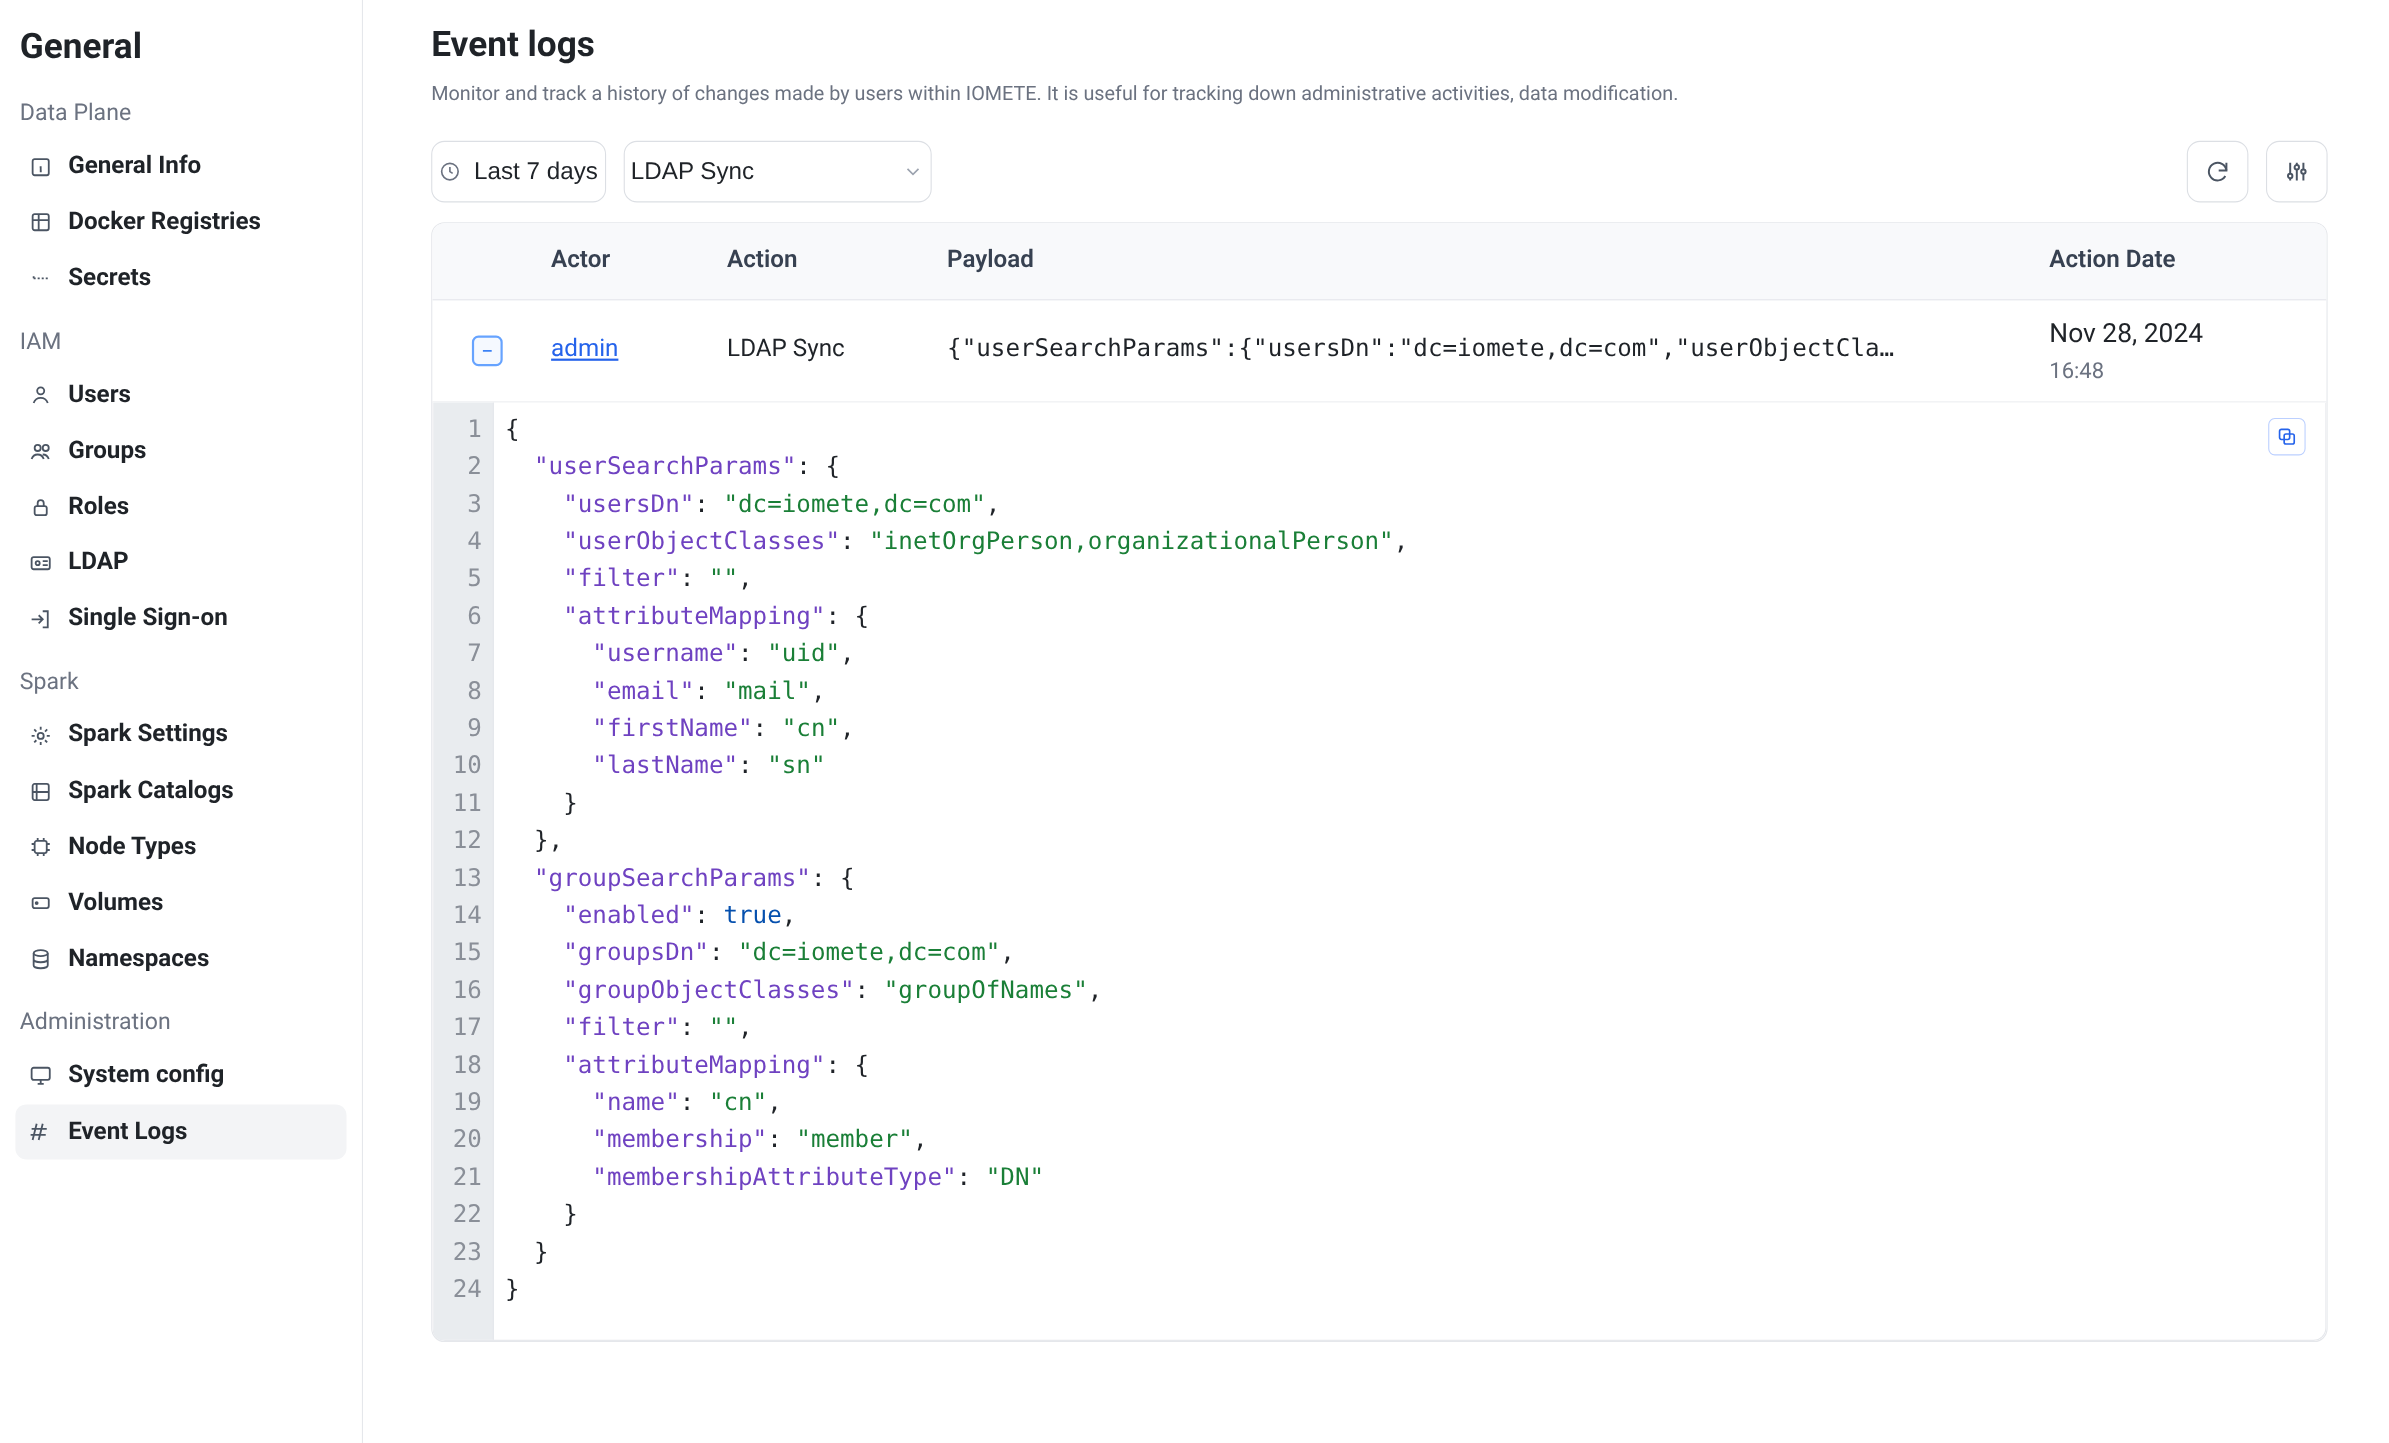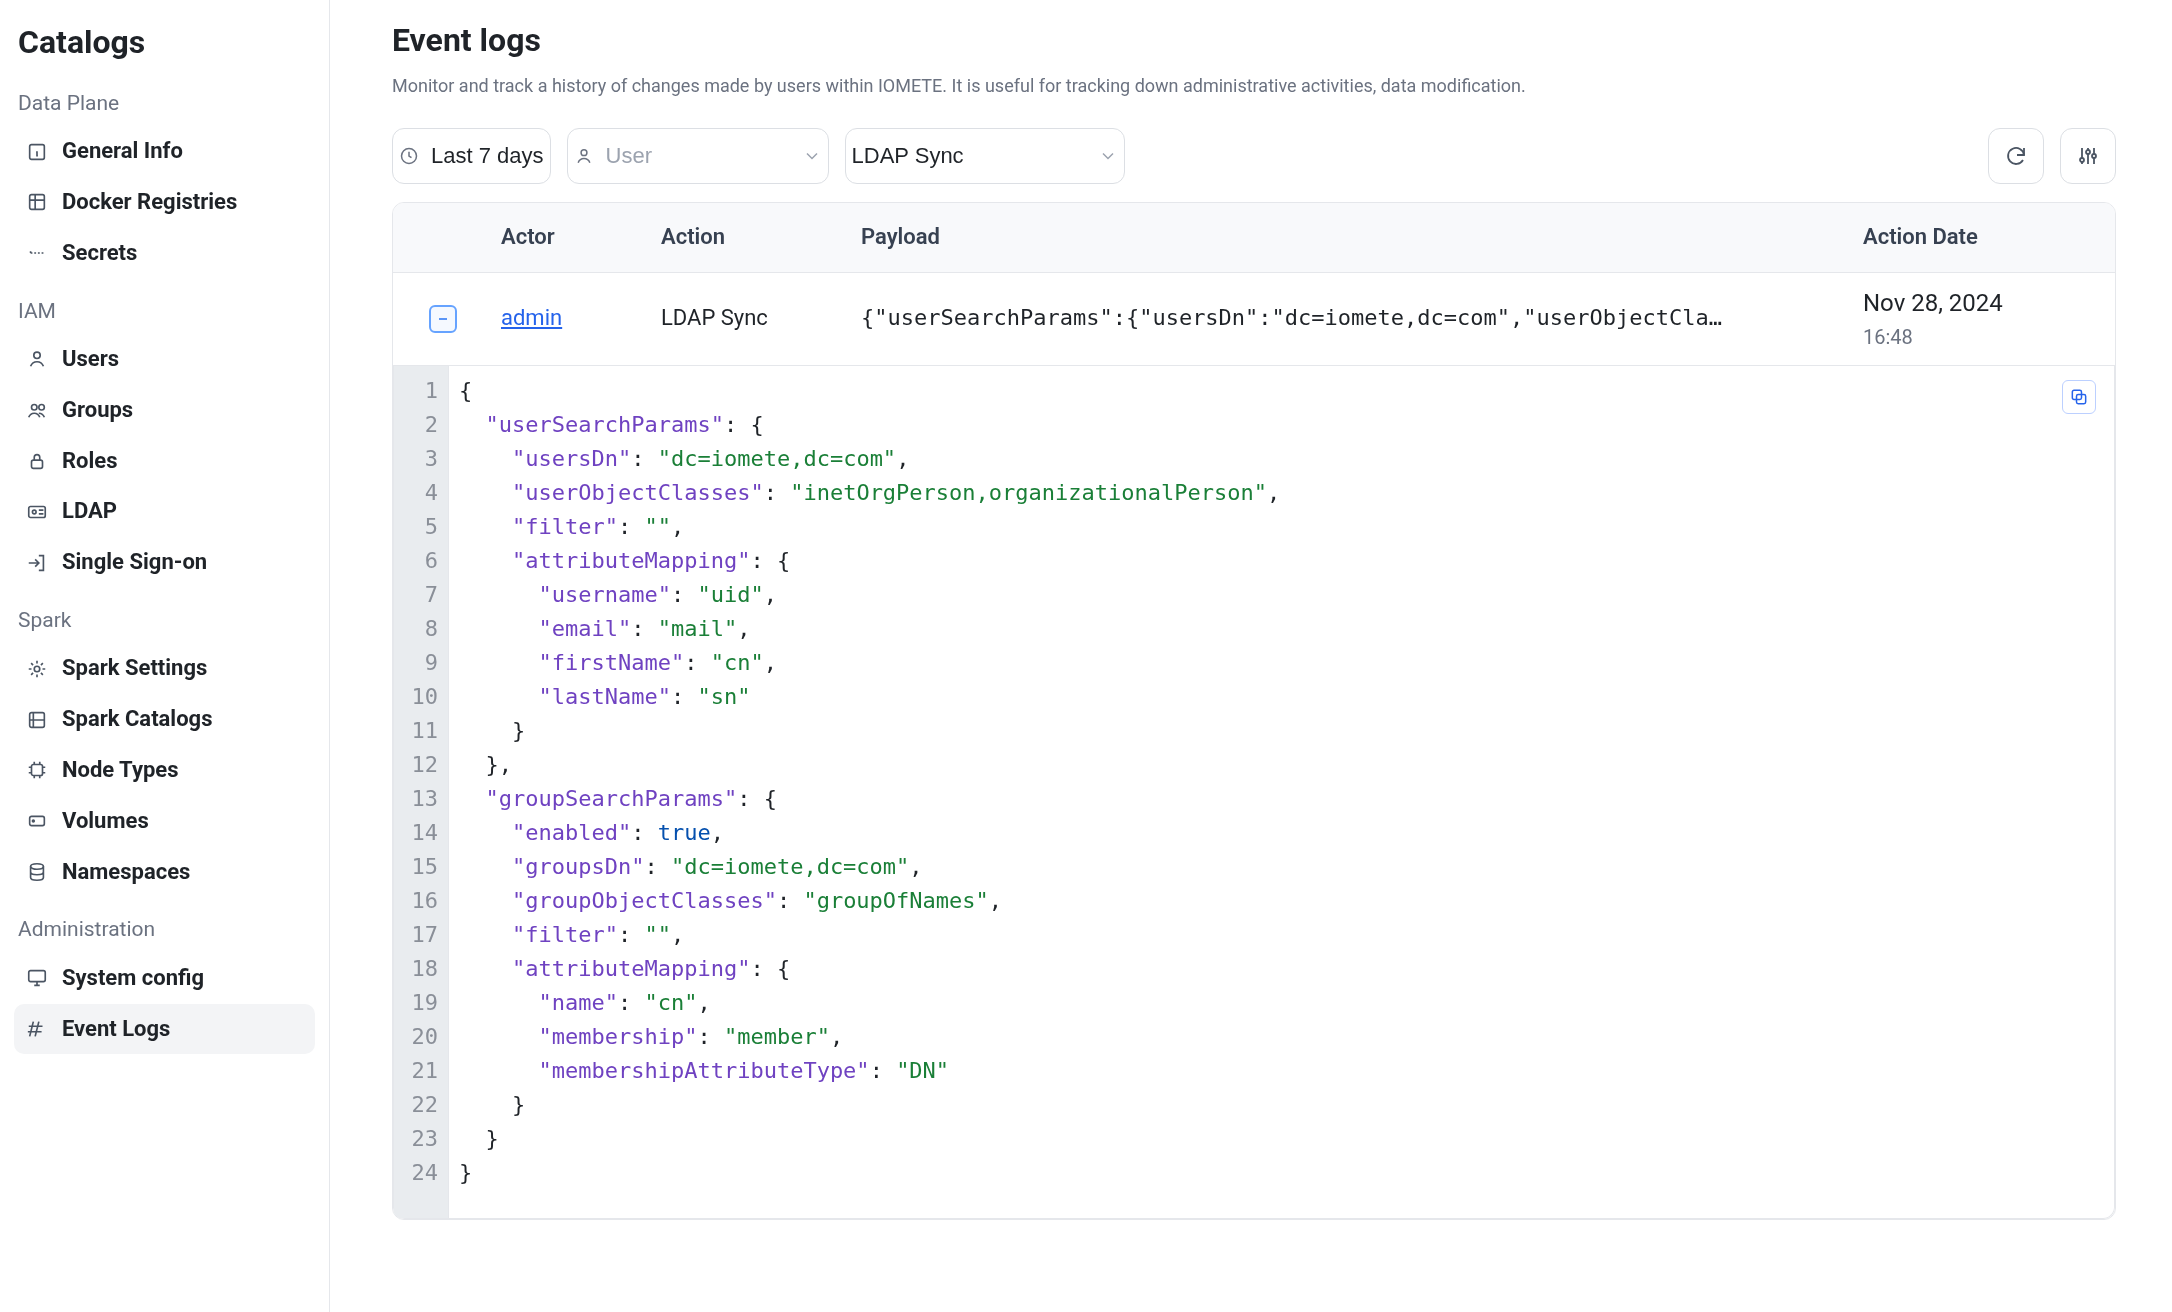--- a/index.html
+++ b/index.html
@@ -75,21 +75,21 @@
   .b{color:#0550ae;}
   .copy-btn{position:absolute;top:14px;right:18px;width:34px;height:34px;border:1px solid #bcd0ff;border-radius:6px;display:inline-flex;align-items:center;justify-content:center;color:#2563eb;background:#fff;cursor:pointer;}
   .copy-btn svg{width:20px;height:20px;stroke:currentColor;fill:none;stroke-width:1.8;}
 </style>
 </head>
 <body>
 
 <div class="app">
 
   <aside class="sidebar">
-    <h1>Catalogs</h1>
+    <h1>General</h1>
     <div id="sidebar-groups">
         <div class="sb-group">
           <div class="sb-group-title">Data Plane</div>
           <div class="sb-item">
             <span class="ico">
               <svg viewBox="0 0 24 24">
                 <rect x="4" y="4" width="16" height="16" rx="2"></rect>
                 <path d="M12 8h.01M11 12h1v4h1"></path>
               </svg>
             </span>
@@ -241,34 +241,20 @@
       <button class="pill">
         <span class="ico">
           <svg viewBox="0 0 24 24">
               <circle cx="12" cy="12" r="9"></circle>
               <path d="M12 7v5l3 2"></path>
             </svg>
         </span>
         <span>Last 7 days</span>
       </button>
 
-      <button class="pill user">
-        <span class="ico">
-          <svg viewBox="0 0 24 24">
-              <circle cx="12" cy="8" r="3.5"></circle>
-              <path d="M5 20c1.5-4 5-5 7-5s5.5 1 7 5"></path>
-            </svg>
-        </span>
-        <span>User</span>
-        <span class="ico chev">
-          <svg viewBox="0 0 24 24">
-              <path d="M6 9l6 6 6-6"></path>
-            </svg>
-        </span>
-      </button>
 
       <button class="pill action">
         <span>LDAP Sync</span>
         <span class="ico chev">
           <svg viewBox="0 0 24 24">
               <path d="M6 9l6 6 6-6"></path>
             </svg>
         </span>
       </button>
 

